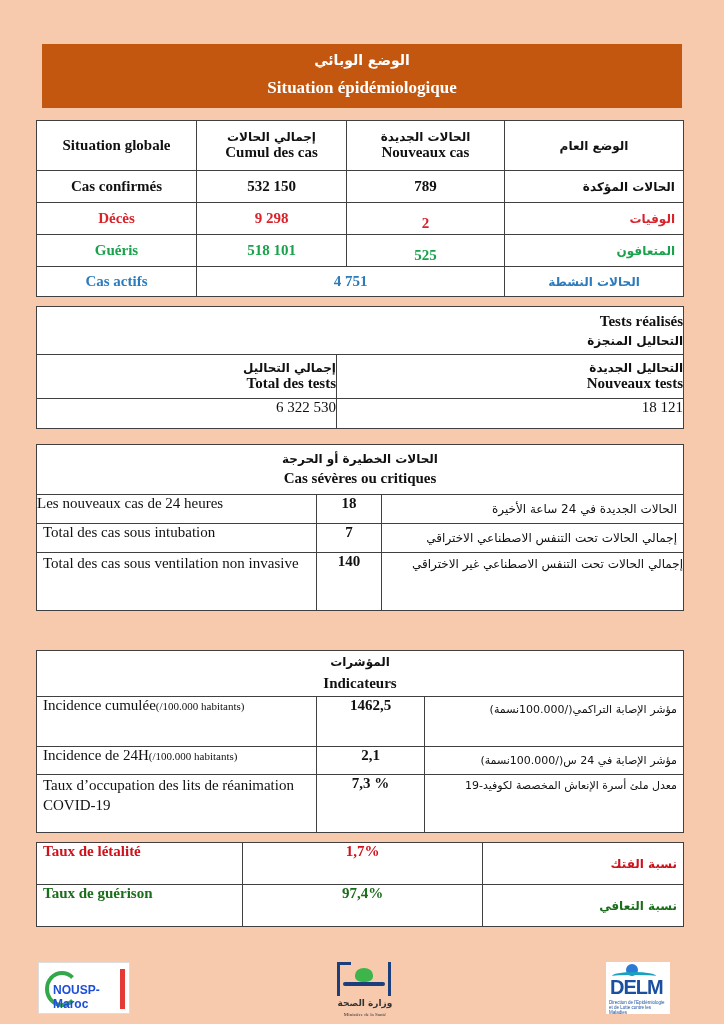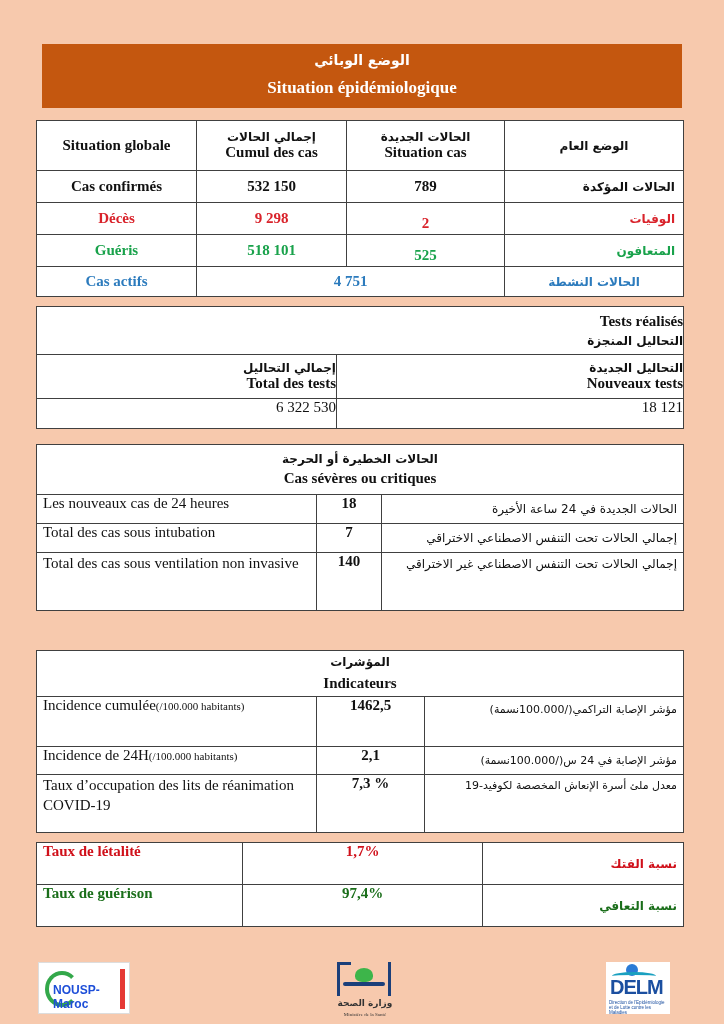--- a/index.html
+++ b/index.html
@@ -91,21 +91,21 @@
     </colgroup>
   <tbody>
       <tr style="height:50px">
     <td class="c bold">Situation globale</td>
     <td class="c bold">
       <div class="ar" style="font-size:12px">إجمالي الحالات</div>
       <div>Cumul des cas</div>
     </td>
     <td class="c bold">
       <div class="ar" style="font-size:12px">الحالات الجديدة</div>
-      <div>Situation cas</div>
+      <div>Nouveaux cas</div>
     </td>
     <td class="c ar">الوضع العام</td>
   </tr>
   <tr style="height:32px">
     <td class="c bold">Cas confirmés</td>
     <td class="c bold">532 150</td>
     <td class="c bold" style="">789</td>
     <td class="r ar" style="padding-right:8px">الحالات المؤكدة</td>
   </tr>
   <tr style="height:32px">
@@ -164,33 +164,33 @@
       <col style="width:302px">
     </colgroup>
   <tbody>
       <tr style="height:50px">
     <td class="c" colspan="3">
       <div class="ar bold" style="font-size:12px">الحالات الخطيرة أو الحرجة</div>
       <div class="bold" style="margin-top:4px">Cas sévères ou critiques</div>
     </td>
   </tr>
   <tr style="height:29px">
-    <td class="l" style="padding-left:6px;vertical-align:top">Les nouveaux cas de 24 heures</td>
+    <td class="l" style="vertical-align:top">Les nouveaux cas de 24 heures</td>
     <td class="c bold" style="vertical-align:top">18</td>
     <td class="r ar" style="padding-right:6px">الحالات الجديدة في 24 ساعة الأخيرة</td>
   </tr>
   <tr style="height:29px">
     <td class="l" style="padding-left:6px;vertical-align:top">Total des cas sous intubation</td>
     <td class="c bold" style="vertical-align:top">7</td>
     <td class="r ar" style="padding-right:6px">إجمالي الحالات تحت التنفس الاصطناعي الاختراقي</td>
   </tr>
   <tr style="height:58px">
     <td class="l" style="padding-left:6px;vertical-align:top;line-height:20px">Total des cas sous ventilation non invasive</td>
     <td class="c bold" style="vertical-align:top">140</td>
-    <td class="r ar" style="padding-right:6px;vertical-align:top;line-height:22px">إجمالي الحالات تحت التنفس الاصطناعي غير الاختراقي</td>
+    <td class="r ar" style="padding-right:0;vertical-align:top;line-height:22px">إجمالي الحالات تحت التنفس الاصطناعي غير الاختراقي</td>
   </tr>
 </tbody>
   </table>
 
 <table id="t4">
   <colgroup>
       <col style="width:280px">
       <col style="width:108px">
       <col style="width:259px">
     </colgroup>

